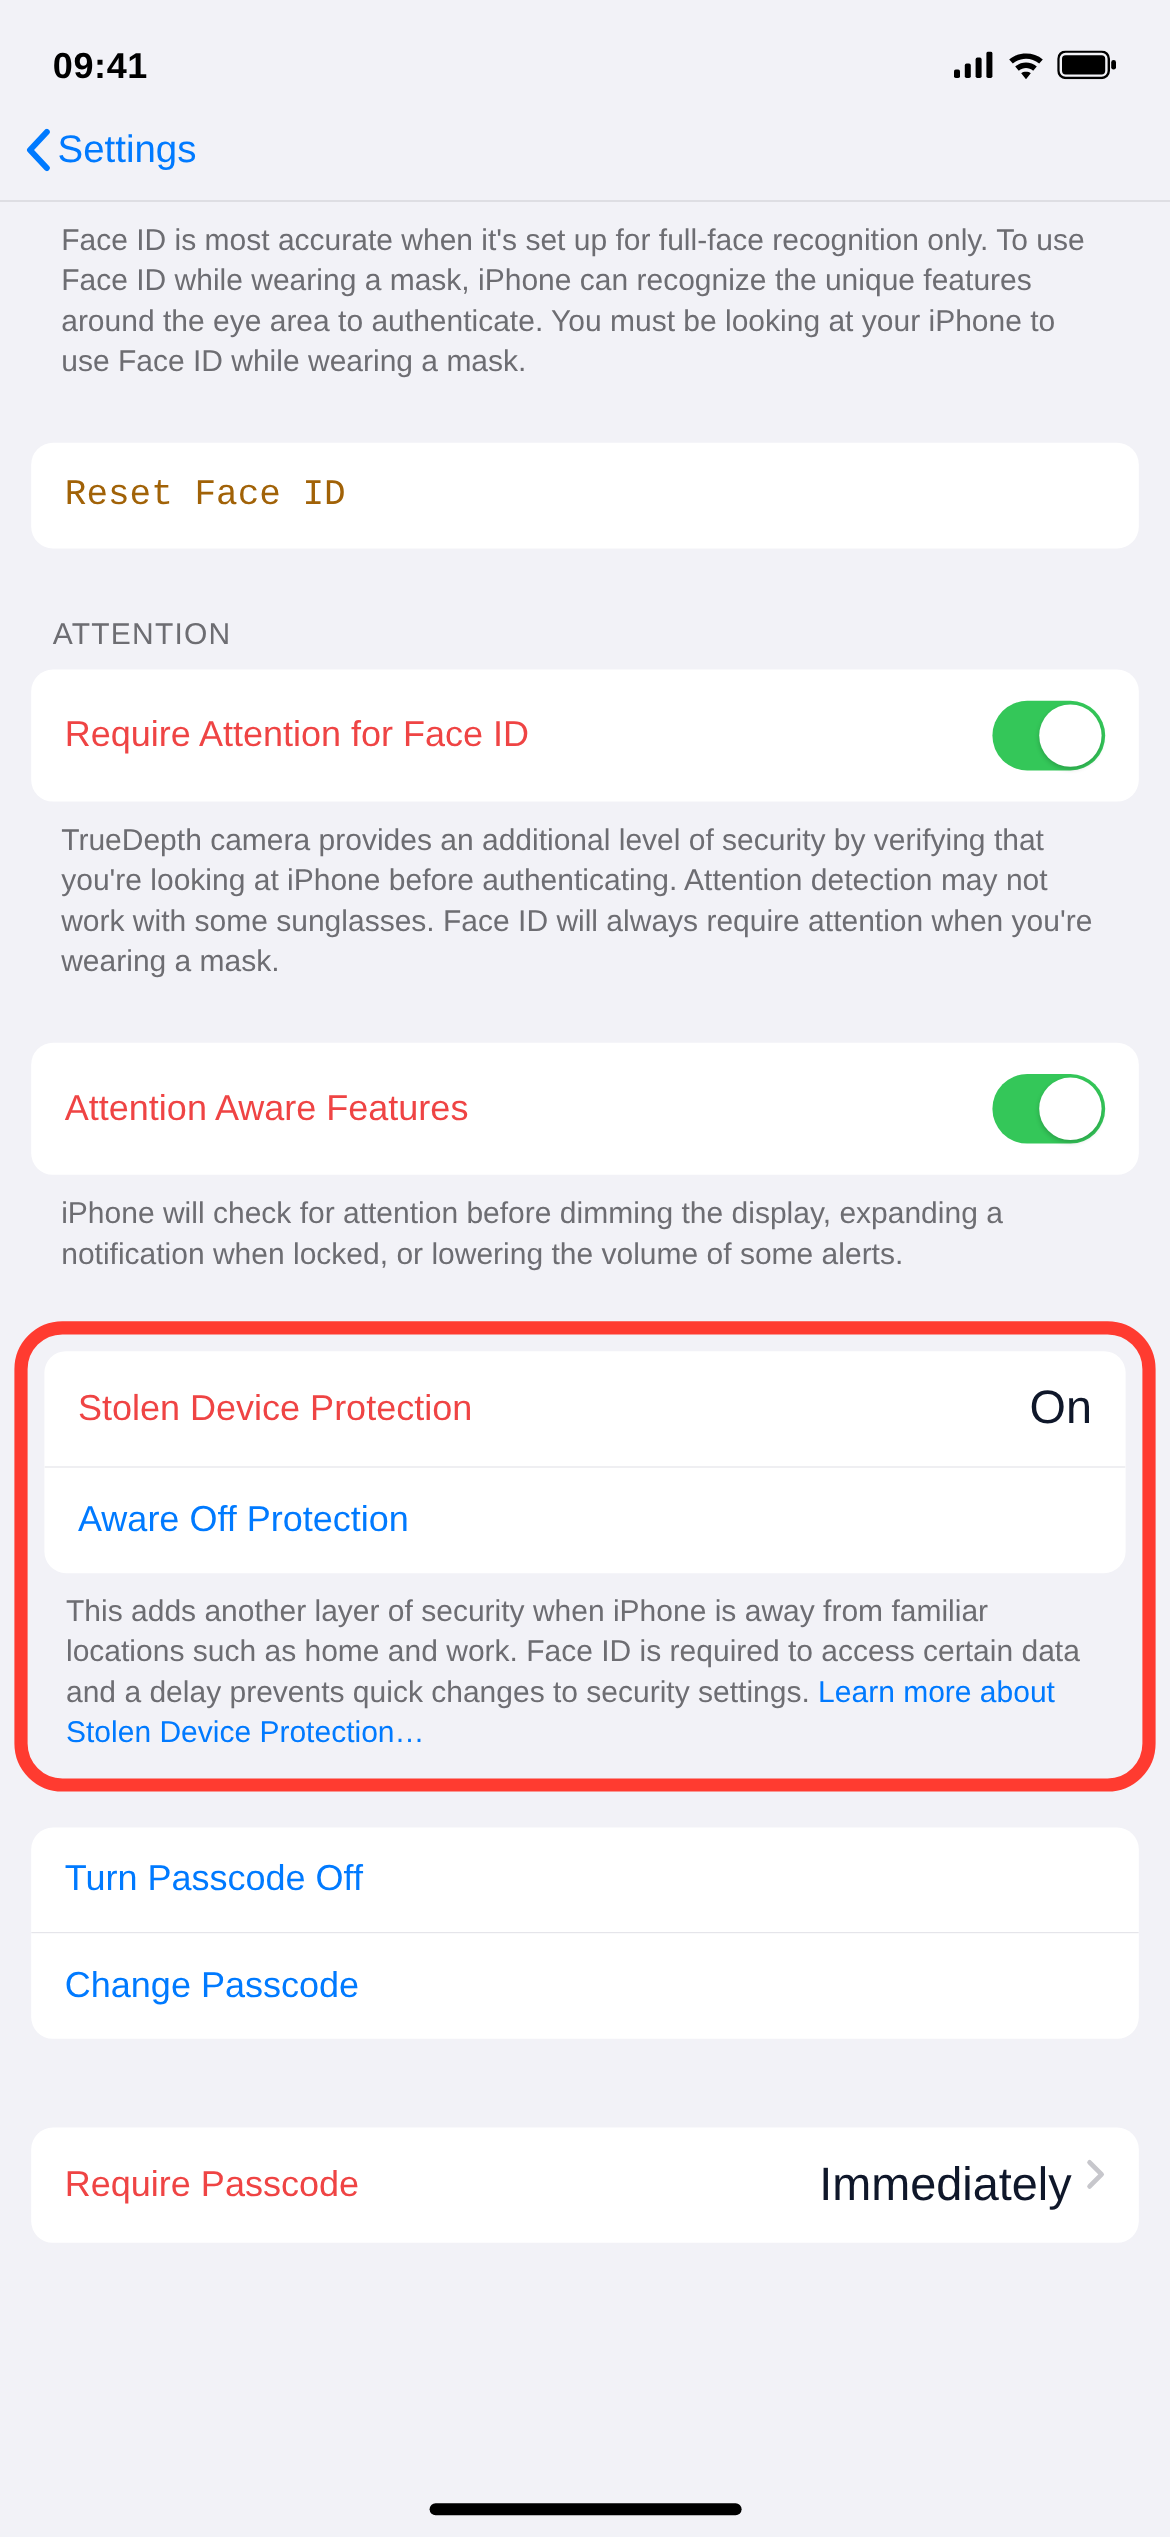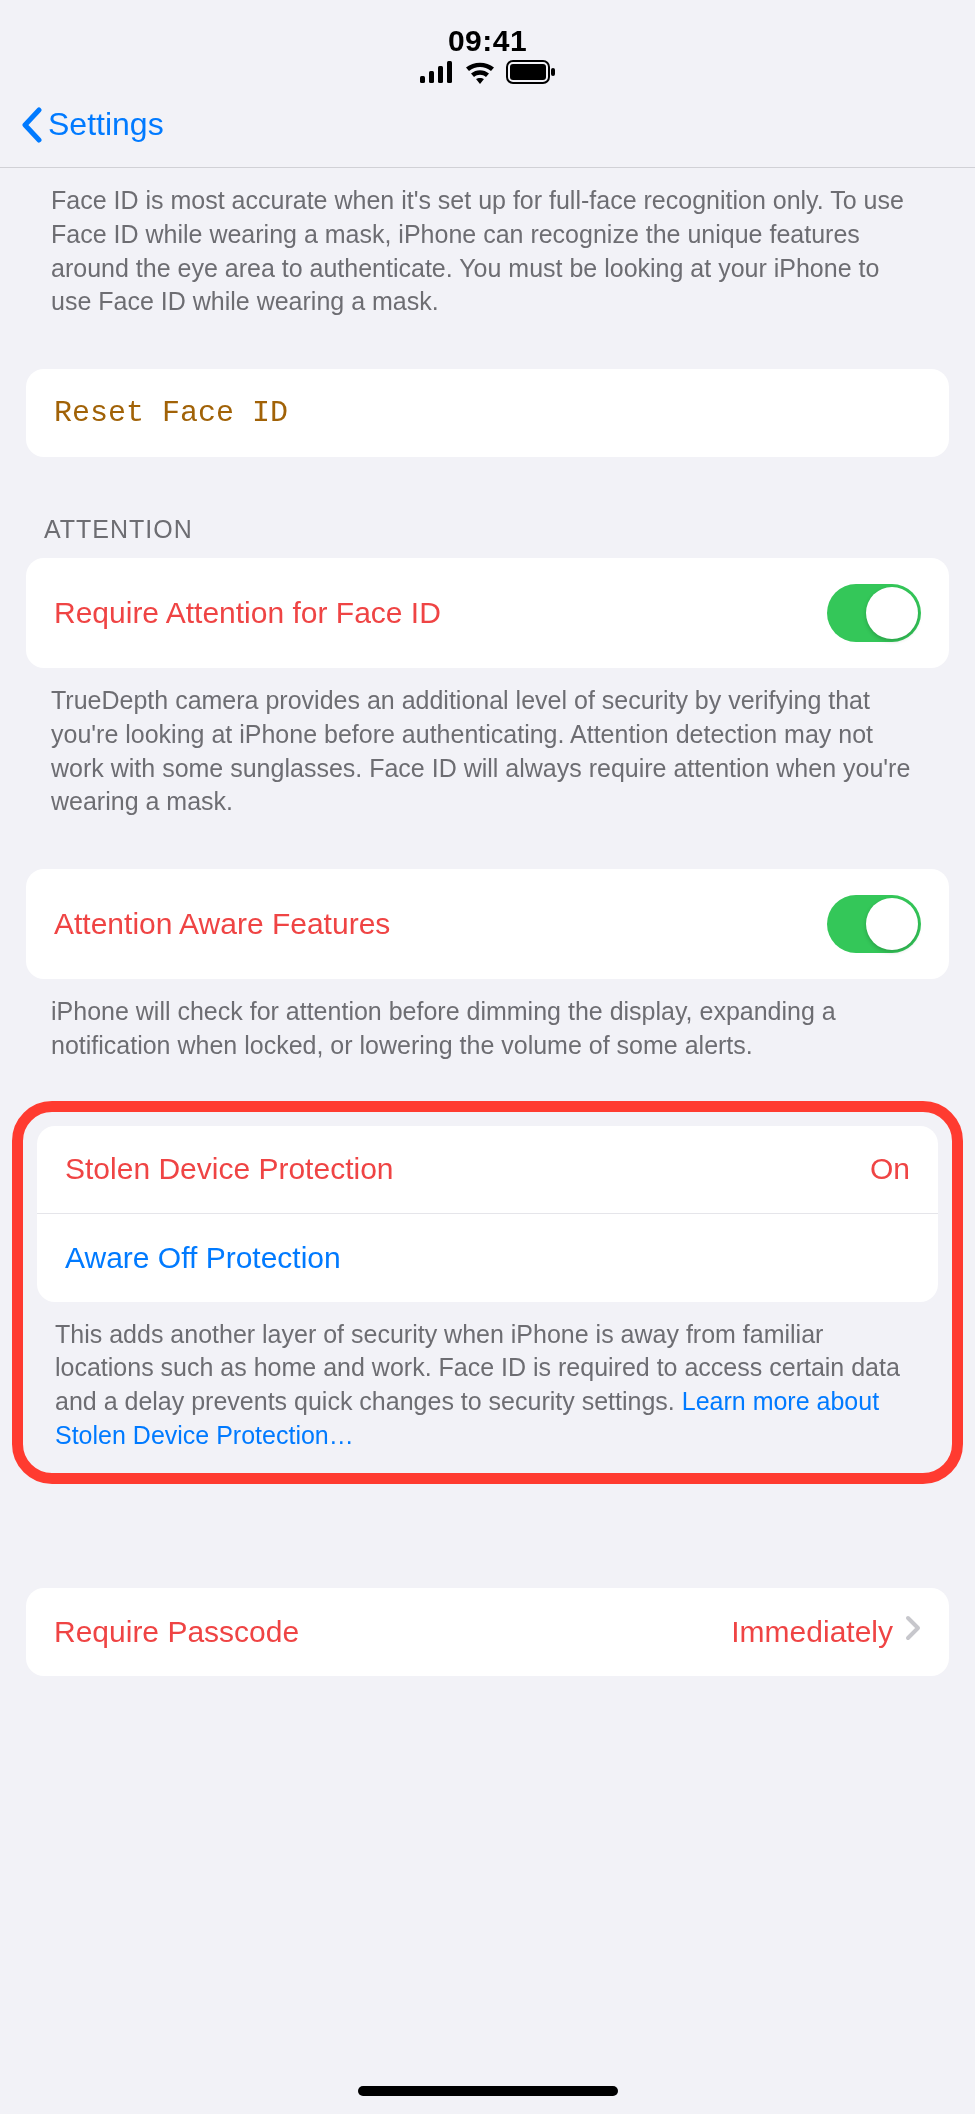--- a/index.html
+++ b/index.html
@@ -15,21 +15,20 @@
       height: 2114px;
       overflow: hidden;
       position: relative;
     }
     .status-bar {
       display: flex;
       justify-content: space-between;
       align-items: center;
       padding: 24px 44px 0;
       height: 88px;
-      flex-direction: column;
     }
     .status-time {
       font-size: 30px;
       font-weight: 600;
       letter-spacing: 0.5px;
     }
     .status-icons {
       display: flex;
       align-items: center;
       gap: 10px;
@@ -96,22 +95,22 @@
       color: #ef4444;
     }
     .cell-label.destructive {
       color: #a16207;
       font-family: Liberation Mono, monospace;
     }
     .cell-label.link {
       color: #007AFF;
     }
     .cell-value {
-      color: #ef4444;
-      font-size: 30px;
+      color: #0f172a;
+      font-size: 39px;
     }
     .cell-value-chevron {
       display: flex;
       align-items: flex-start;
       gap: 12px;
     }
     .toggle {
       width: 94px;
       height: 58px;
       background: #34C759;
@@ -252,20 +251,28 @@
         <span class="cell-label link">Aware Off Protection</span>
       </div>
     </div>
     <div class="footer-text">
       <span>This adds another layer of security when iPhone is away from familiar locations such as home and work. Face ID is required to access certain data and a delay prevents quick changes to security settings. </span><span class="learn-more">Learn more about Stolen Device Protection…</span>
     </div>
   </div>
 
   <div class="spacer-md"></div>
 
+  <div class="cell-group">
+    <div class="cell separator">
+      <span class="cell-label link">Turn Passcode Off</span>
+    </div>
+    <div class="cell">
+      <span class="cell-label link">Change Passcode</span>
+    </div>
+  </div>
 
   <div class="spacer-lg"></div>
   <div class="spacer-md"></div>
 
   <div class="cell-group">
     <div class="cell">
       <span class="cell-label">Require Passcode</span>
       <div class="cell-value-chevron">
         <span class="cell-value">Immediately</span>
         <span class="chevron-right">

